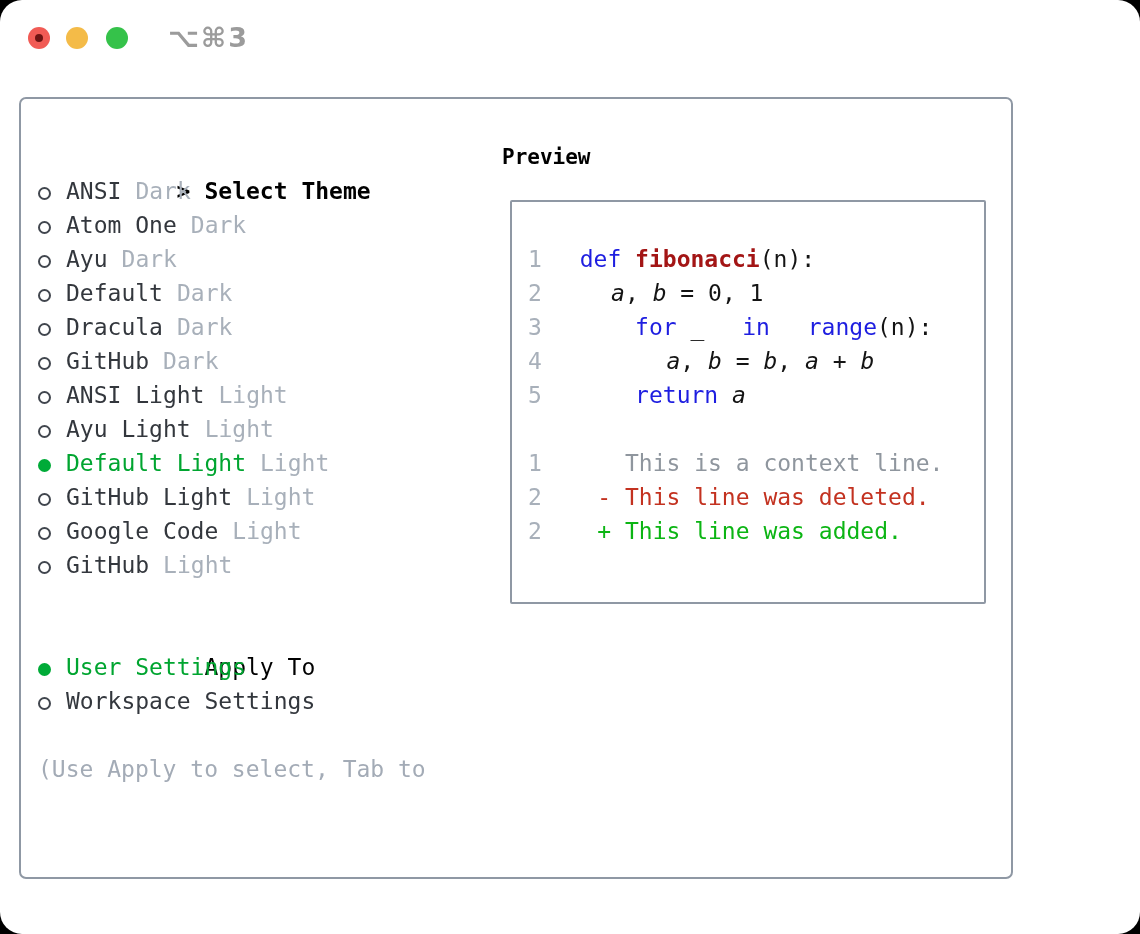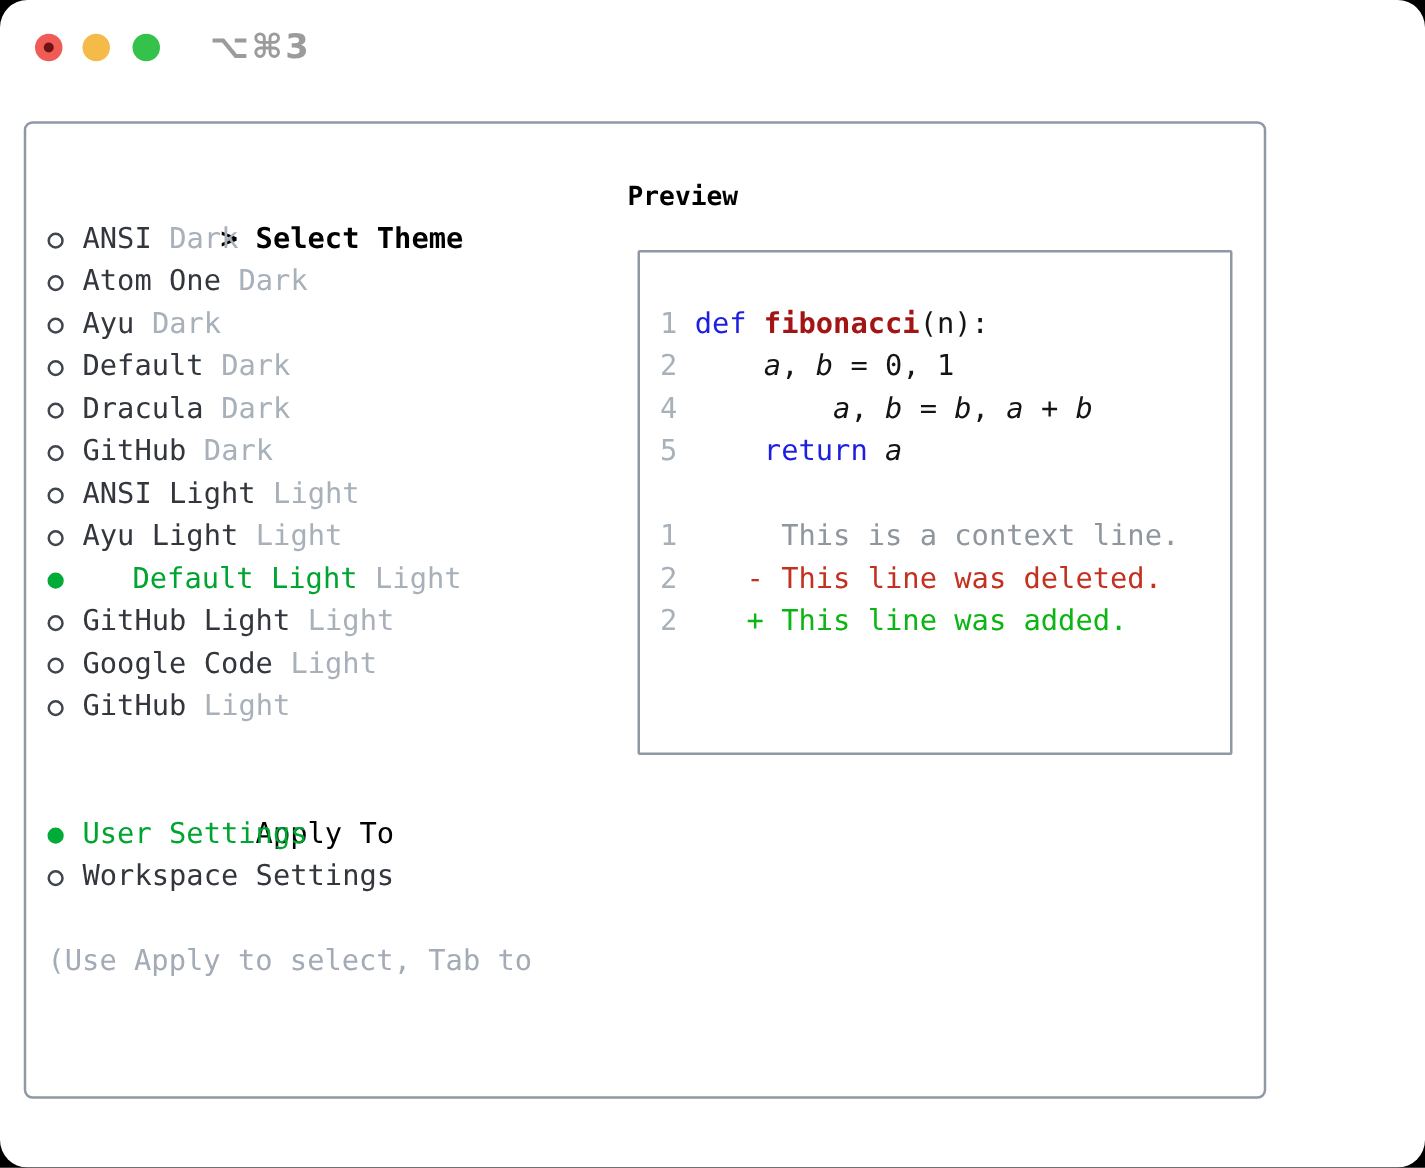--- a/index.html
+++ b/index.html
@@ -21,33 +21,33 @@
 
   .left-col{position:absolute;left:17px;top:41px;}
   .row{height:34px;line-height:34px;font-size:23px;white-space:pre;color:var(--text-dark);}
   .marker{display:inline-block;width:28px;}
   .arrow{font-weight:bold;color:#000;}
   .hdr{font-weight:bold;color:#000;}
   .hdr2{color:#000;}
   .circle{display:inline-block;width:12px;height:12px;border:2px solid var(--ring);border-radius:50%;box-sizing:border-box;width:13px;height:13px;vertical-align:-1px;}
   .circle.filled{background:var(--dot-green);border-color:var(--dot-green);}
   .tname{color:var(--text-dark);margin-right:14px;}
-  .tname.selected{color:var(--selected-green);margin-left:40px;}
+  .tname.selected{color:var(--selected-green);}
   .tvariant{color:var(--muted);}
   .opt-label{color:var(--text-dark);}
   .opt-label.selected{color:var(--selected-green);}
   .help-line{color:var(--help);}
 
   
   .preview-title{position:absolute;left:481px;top:41px;height:34px;line-height:34px;font-size:21px;font-weight:bold;color:#000;}
   .preview-box{position:absolute;left:489px;top:101px;width:476px;height:404px;border:2px solid var(--border);border-radius:2px;box-sizing:border-box;}
   .code{position:absolute;left:16px;top:40px;}
   .line{height:34px;line-height:34px;font-size:23px;white-space:pre;min-height:34px;}
   .c-ln{color:var(--line-number);}
-  .c-kw{color:var(--keyword);}
+  .c-kw{color:var(--keyword);margin-left:24px;}
   .c-fn{color:var(--function-name);font-weight:bold;}
   .c-pl{color:var(--plain);}
   .c-va{color:var(--plain);font-style:italic;}
   .c-ctx{color:var(--context);}
   .c-del{color:var(--deleted);}
   .c-add{color:var(--added);}
 </style>
 </head>
 <body>
 
@@ -100,20 +100,21 @@
 
         <div class="row help-line">(Use Apply to select, Tab to</div>
       </div>
 
       <div class="preview-title">Preview</div>
 
       <div class="preview-box">
         <div class="code" id="code">
             <div class="line"><span class="c-ln">1 </span><span class="c-kw">def </span><span class="c-fn">fibonacci</span><span class="c-pl">(n):</span></div>
             <div class="line"><span class="c-ln">2 </span><span class="c-pl">    </span><span class="c-va">a</span><span class="c-pl">, </span><span class="c-va">b</span><span class="c-pl"> = 0, 1</span></div>
+            <div class="line"><span class="c-ln">3 </span><span class="c-pl">    </span><span class="c-kw">for</span><span class="c-pl"> _ </span><span class="c-kw">in</span><span class="c-pl"> </span><span class="c-kw">range</span><span class="c-pl">(n):</span></div>
             <div class="line"><span class="c-ln">4 </span><span class="c-pl">        </span><span class="c-va">a</span><span class="c-pl">, </span><span class="c-va">b</span><span class="c-pl"> = </span><span class="c-va">b</span><span class="c-pl">, </span><span class="c-va">a</span><span class="c-pl"> + </span><span class="c-va">b</span></div>
             <div class="line"><span class="c-ln">5 </span><span class="c-pl">    </span><span class="c-kw">return</span><span class="c-pl"> </span><span class="c-va">a</span></div>
             <div class="line"></div>
             <div class="line"><span class="c-ln">1</span><span class="c-ctx">      This is a context line.</span></div>
             <div class="line"><span class="c-ln">2</span><span class="c-pl">    </span><span class="c-del">- This line was deleted.</span></div>
             <div class="line"><span class="c-ln">2</span><span class="c-pl">    </span><span class="c-add">+ This line was added.</span></div>
           </div>
       </div>
 
     </div>

